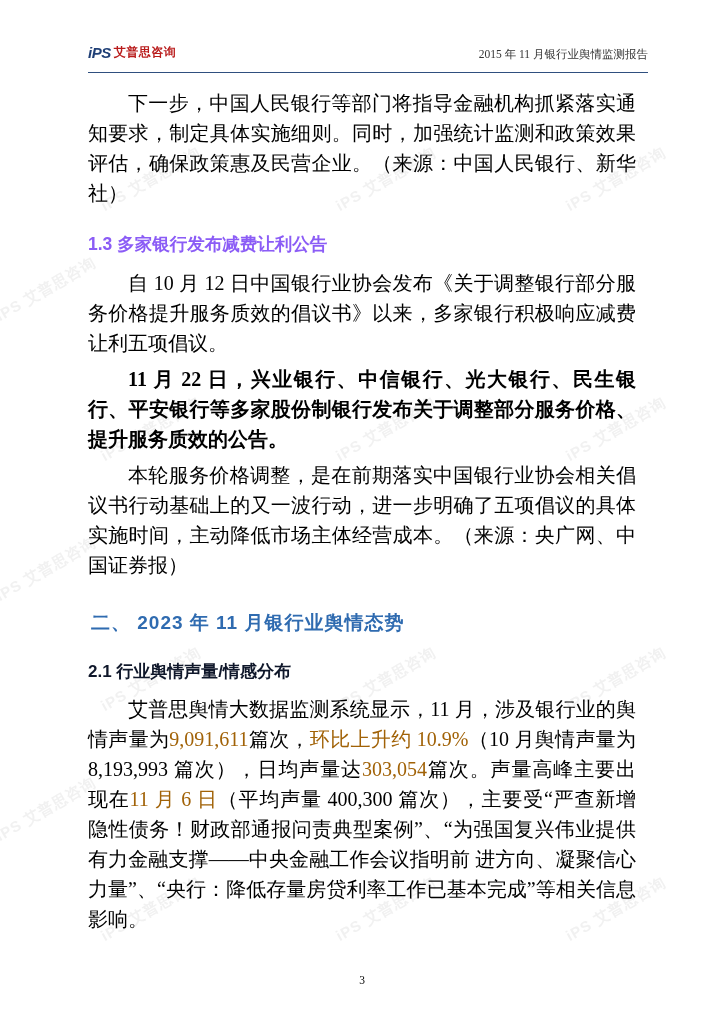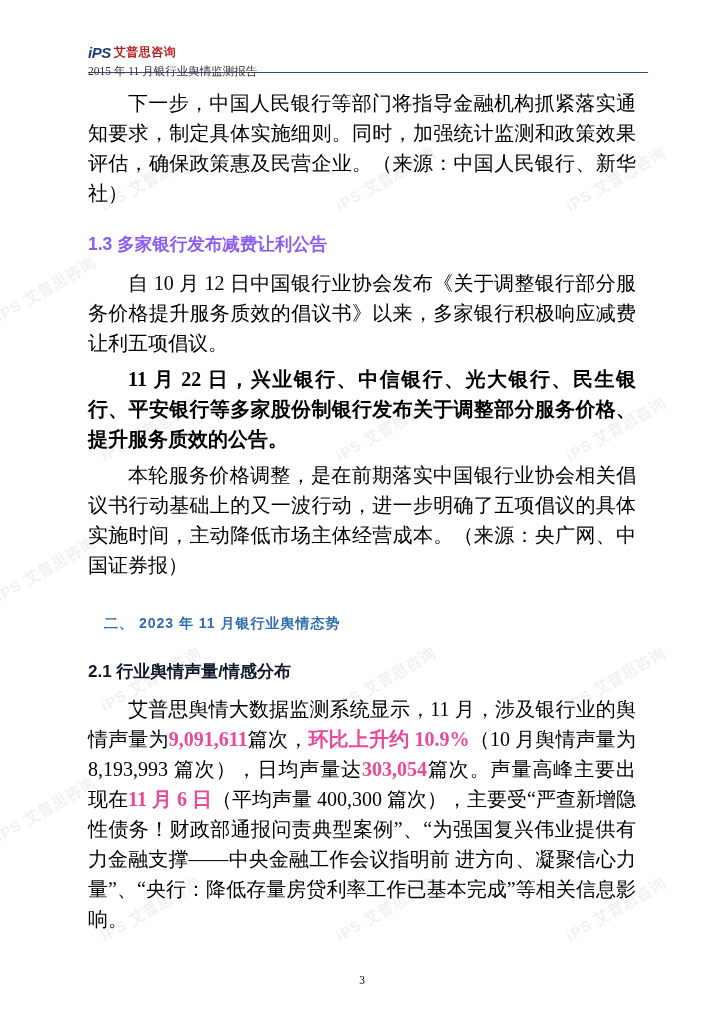--- a/index.html
+++ b/index.html
@@ -36,21 +36,20 @@
   .header {
     position: absolute;
     top: 44px;
     left: 88px;
     right: 76px;
     height: 28px;
     border-bottom: 1px solid #2f4f7f;
     display: flex;
     align-items: flex-start;
     justify-content: space-between;
-    flex-direction: column;
   }
   .logo-wrap {
     display: flex;
     align-items: center;
     gap: 3px;
   }
   .logo-mark {
     font-family: "Liberation Sans", sans-serif;
     font-weight: bold;
     font-style: italic;
@@ -87,38 +86,38 @@
   }
   h2.heading {
     margin: 22px 0 10px 0;
     font-family: "Liberation Sans", sans-serif;
     font-size: 17.5px;
     font-weight: bold;
     color: #8b5cf6;
     line-height: 28px;
   }
   h1.section-heading {
-    margin: 28px 0 12px 16px;
+    margin: 28px 0 12px 3px;
     font-family: "Liberation Sans", sans-serif;
-    font-size: 14px;
+    font-size: 19px;
     font-weight: bold;
     color: #2f6bb0;
     line-height: 30px;
     letter-spacing: 1px;
   }
   h2.sub-heading {
     margin: 20px 0 8px 0;
     font-family: "Liberation Sans", sans-serif;
     font-size: 17px;
     font-weight: bold;
     color: #0f172a;
     line-height: 28px;
   }
   .b { font-weight: bold; }
-  .blue-b { color: #ec4899; font-weight: bold; }
+  .blue-b { color: #a16207; font-weight: normal; }
   
   .footer {
     position: absolute;
     bottom: 38px;
     left: 0;
     width: 100%;
     text-align: center;
     font-size: 11.5px;
     color: #000;
   }

